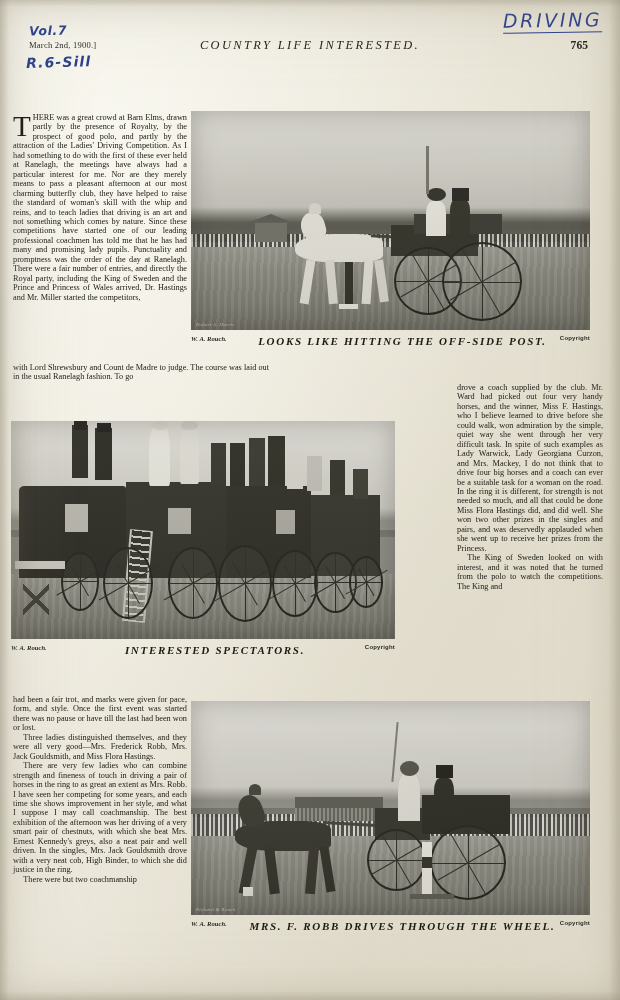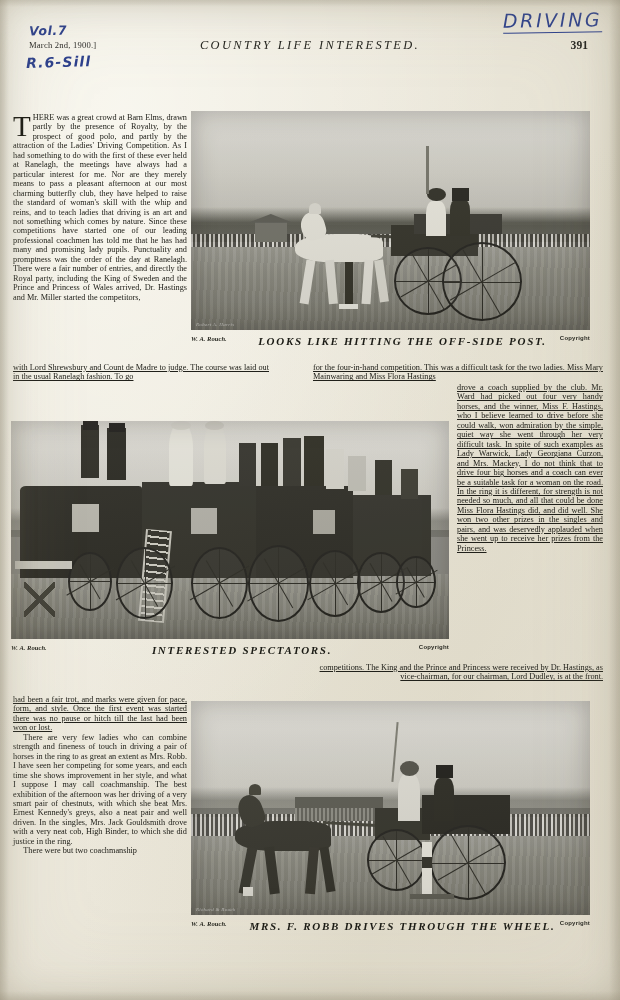--- a/index.html
+++ b/index.html
@@ -79,21 +79,21 @@
   .col {
     position:absolute;
     text-align:justify;
     color:#20201a;
     font-size:8.25px;
     line-height:9.45px;
     hyphens:auto;
     -webkit-hyphens:auto;
   }
   .col p { margin:0; text-indent:1.25em; }
-  .col p.noind { text-indent:0;text-decoration:underline; }
+  .col p.noind { text-indent:0; }
   .col i { font-style:italic; }
 
   .dropcap-para { position:relative; }
   .dropcap {
     float:left; font-size:29px; line-height:22px;
     padding:1px 2px 0 0; margin-top:1px; color:#16160f;
   }
 
   
   .fig { position:absolute; }
@@ -158,21 +158,21 @@
   <div class="edge-t"></div>
   <div class="edge-b"></div>
 
   <div class="hand" id="hw-vol">Vol.7</div>
   <div class="hand" id="hw-sill">R.6-Sill</div>
   <div class="hand" id="hw-driving">DRIVING</div>
 
   <div class="masthead">
     <div class="issue-date">March 2nd, 1900.]</div>
     <div class="journal-title">COUNTRY LIFE INTERESTED.</div>
-    <div class="folio">391</div>
+    <div class="folio">765</div>
   </div>
 
 
   <div class="fig" style="left:191px; top:111px; width:399px; height:219px;">
     <div class="photo">
       <div class="sky" style="height:52%;"></div>
       <div class="treeline" style="top:44%; height:16%;"></div>
       <div class="crowd" style="top:56%; height:9%;"></div>
       <div class="turf" style="height:38%;"></div>
 
@@ -214,21 +214,21 @@
       <div class="vignette"></div>
       <div class="sig">Robert A. Harris</div>
     </div>
     <div class="credit-row" style="top:224px;">
       <span class="cred-left">W. A. Rouch.</span>
       <span class="cred-center">LOOKS LIKE HITTING THE OFF-SIDE POST.</span>
       <span class="cred-right">Copyright</span>
     </div>
   </div>
 
-  <div class="fig" style="left:11px; top:421px; width:438px; height:218px;">
+  <div class="fig" style="left:11px; top:421px; width:384px; height:218px;">
     <div class="photo">
       <div class="sky" style="height:50%; background:linear-gradient(180deg,#dcdad2,#cbc9c0);"></div>
       <div class="treeline" style="top:40%; height:13%; opacity:.5;"></div>
       <div class="turf" style="height:30%;"></div>
 
       <div class="coach" style="left:2%;  top:30%; width:28%; height:42%; background:#23221b; border-radius:5% 3% 0 0;"></div>
       <div class="coach" style="left:30%; top:28%; width:26%; height:44%; background:#2a2921;"></div>
       <div class="coach" style="left:56%; top:30%; width:22%; height:42%; background:#25241d;"></div>
       <div class="coach" style="left:78%; top:34%; width:18%; height:37%; background:#2d2c24;"></div>
 
@@ -357,31 +357,27 @@
 
   <div class="col dropcap-para" style="left:13px; top:113px; width:174px;">
     <span class="dropcap">T</span>
     <span>HERE was a great crowd at Barn Elms, drawn partly by the presence of Royalty, by the prospect of good polo, and partly by the attraction of the Ladies' Driving Competition. As I had something to do with the first of these ever held at Ranelagh, the meetings have always had a particular interest for me. Nor are they merely means to pass a pleasant afternoon at our most charming butterfly club, they have helped to raise the standard of woman's skill with the whip and reins, and to teach ladies that driving is an art and not something which comes by nature. Since these competitions have started one of our leading professional coachmen has told me that he has had many and promising lady pupils. Punctuality and promptness was the order of the day at Ranelagh. There were a fair number of entries, and directly the Royal party, including the King of Sweden and the Prince and Princess of Wales arrived, Dr. Hastings and Mr. Miller started the competitors,</span>
   </div>
 
   <div class="col" style="left:13px; top:363px; width:256px;">
     <p class="noind">with Lord Shrewsbury and Count de Madre to judge. The course was laid out in the usual Ranelagh fashion. To go</p>
   </div>
 
-  <div class="col" style="left:313px; top:363px; width:290px;">
-    <p class="noind">for the four-in-hand competition. This was a difficult task for the two ladies. Miss Mary Mainwaring and Miss Flora Hastings</p>
-  </div>
 
   <div class="col" style="left:457px; top:383px; width:146px;">
     <p class="noind">drove a coach supplied by the club. Mr. Ward had picked out four very handy horses, and the winner, Miss F. Hastings, who I believe learned to drive before she could walk, won admiration by the simple, quiet way she went through her very difficult task. In spite of such examples as Lady Warwick, Lady Georgiana Curzon, and Mrs. Mackey, I do not think that to drive four big horses and a coach can ever be a suitable task for a woman on the road. In the ring it is different, for strength is not needed so much, and all that could be done Miss Flora Hastings did, and did well. She won two other prizes in the singles and pairs, and was deservedly applauded when she went up to receive her prizes from the Princess.</p>
-  </div>
-
-
-  <div class="col" style="left:310px; top:663px; width:293px;">
-    <p class="noind" style="text-align:right;">competitions. The King and the Prince and Princess were received by Dr. Hastings, as vice-chairman, for our chairman, Lord Dudley, is at the front.</p>
-  </div>
+    <p>The King of Sweden looked on with interest, and it was noted that he turned from the polo to watch the competitions. The King and</p>
+  </div>
+
+
 
   <div class="col" style="left:13px; top:695px; width:174px;">
-    <p class="noind">had been a fair trot, and marks were given for pace, form, and style. Once the first event was started there was no pause or hitch till the last had been won or lost.</p>
+    <p class="noind">had been a fair trot, and marks were given for pace, form, and style. Once the first event was started there was no pause or have till the last had been won or lost.</p>
+    <p>Three ladies distinguished themselves, and they were all very good—Mrs. Frederick Robb, Mrs. Jack Gouldsmith, and Miss Flora Hastings.</p>
     <p>There are very few ladies who can combine strength and fineness of touch in driving a pair of horses in the ring to as great an extent as Mrs. Robb. I have seen her competing for some years, and each time she shows improvement in her style, and what I suppose I may call coachmanship. The best exhibition of the afternoon was her driving of a very smart pair of chestnuts, with which she beat Mrs. Ernest Kennedy's greys, also a neat pair and well driven. In the singles, Mrs. Jack Gouldsmith drove with a very neat cob, High Binder, to which she did justice in the ring.</p>
     <p>There were but two coachmanship</p>
   </div>
 </div>
 
 </body></html>

